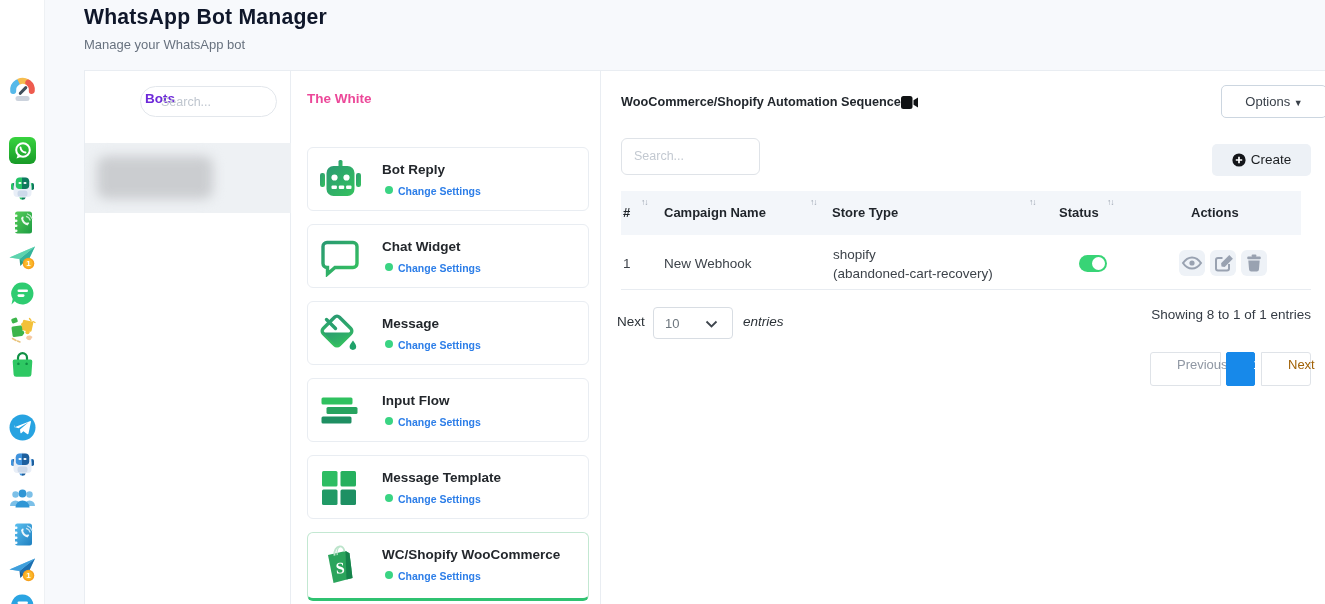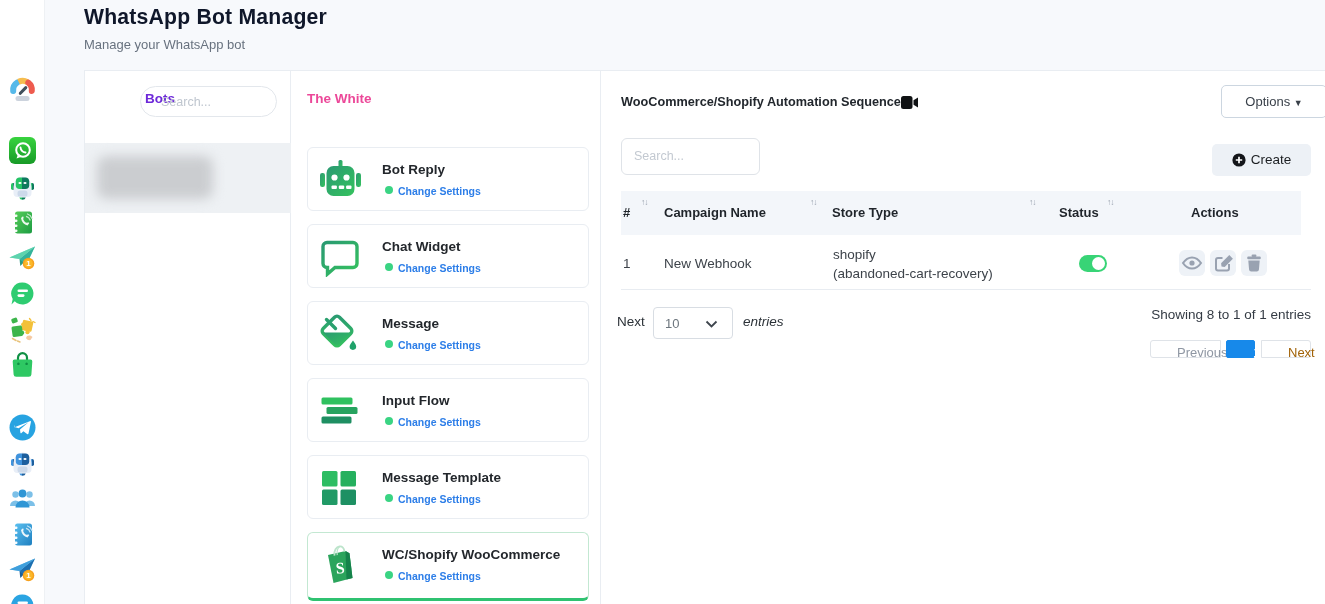--- a/index.html
+++ b/index.html
@@ -55,21 +55,21 @@
   background:#38d476; border-radius:9px; }
 .toggle i { position:absolute; right:1.8px; top:2px; width:13px; height:13px;
   background:#fff; border-radius:50%; }
 .abtn { position:absolute; top:179px; width:26px; height:26px; background:#eef2f7; border-radius:6px; }
 .show-txt { position:absolute; font-size:13.5px; color:#2c3238; top:243px; }
 .sel10 { position:absolute; left:52px; top:236px; width:80px; height:32px;
   border:1px solid #d8dde3; border-radius:4px; }
 .sel10 span { position:absolute; left:11px; top:8px; font-size:13px; color:#6c757d; }
 .showing { position:absolute; left:0; width:710px; text-align:right; top:236px;
   font-size:13.5px; color:#343b44; }
-.pg { position:absolute; top:269px; height:18px; font-size:13px; line-height:24px; text-align:center;padding-left:26px; }
+.pg { position:absolute; top:281px; height:34px; font-size:13px; line-height:24px; text-align:center;padding-left:26px; }
 .pg.prev { left:549px; width:71px; border:1px solid #dfe3e8; border-radius:3px 0 0 3px; color:#8f97a3; }
 .pg.one { left:625px; width:29px; background:#1789ea; color:#fff; border:1px solid #1789ea; border-radius:2px; }
 .pg.next { left:660px; width:50px; border:1px solid #dfe3e8; border-radius:0 3px 3px 0; color:#a16207; }
 </style>
 </head>
 <body>
 <div id="sidebar">
 <svg class="ic" style="top:75px" viewBox="0 0 27 27">
  <path d="M4.2 16 A9.3 9.3 0 0 1 8.6 7.3" fill="none" stroke="#56b9e9" stroke-width="6" stroke-linecap="round"></path>
  <path d="M9.6 6.8 A9.3 9.3 0 0 1 18.4 7.1" fill="none" stroke="#f6bd4f" stroke-width="6"></path>

